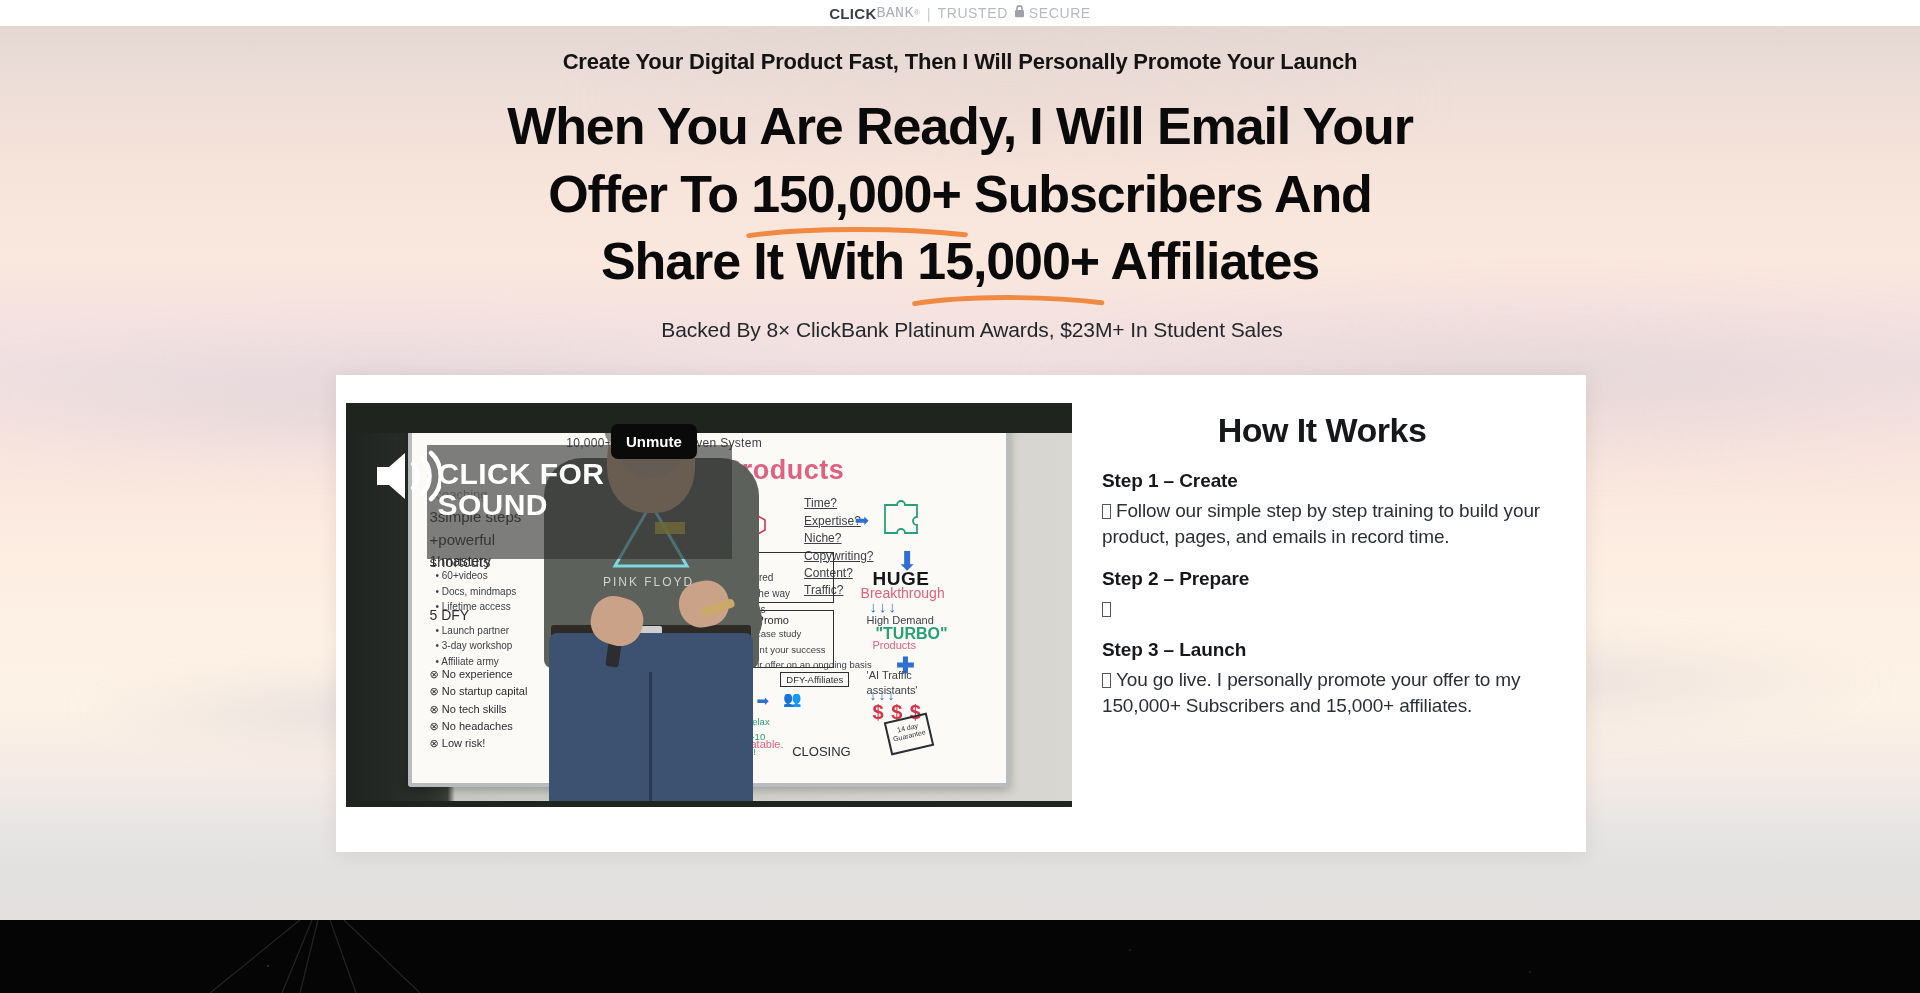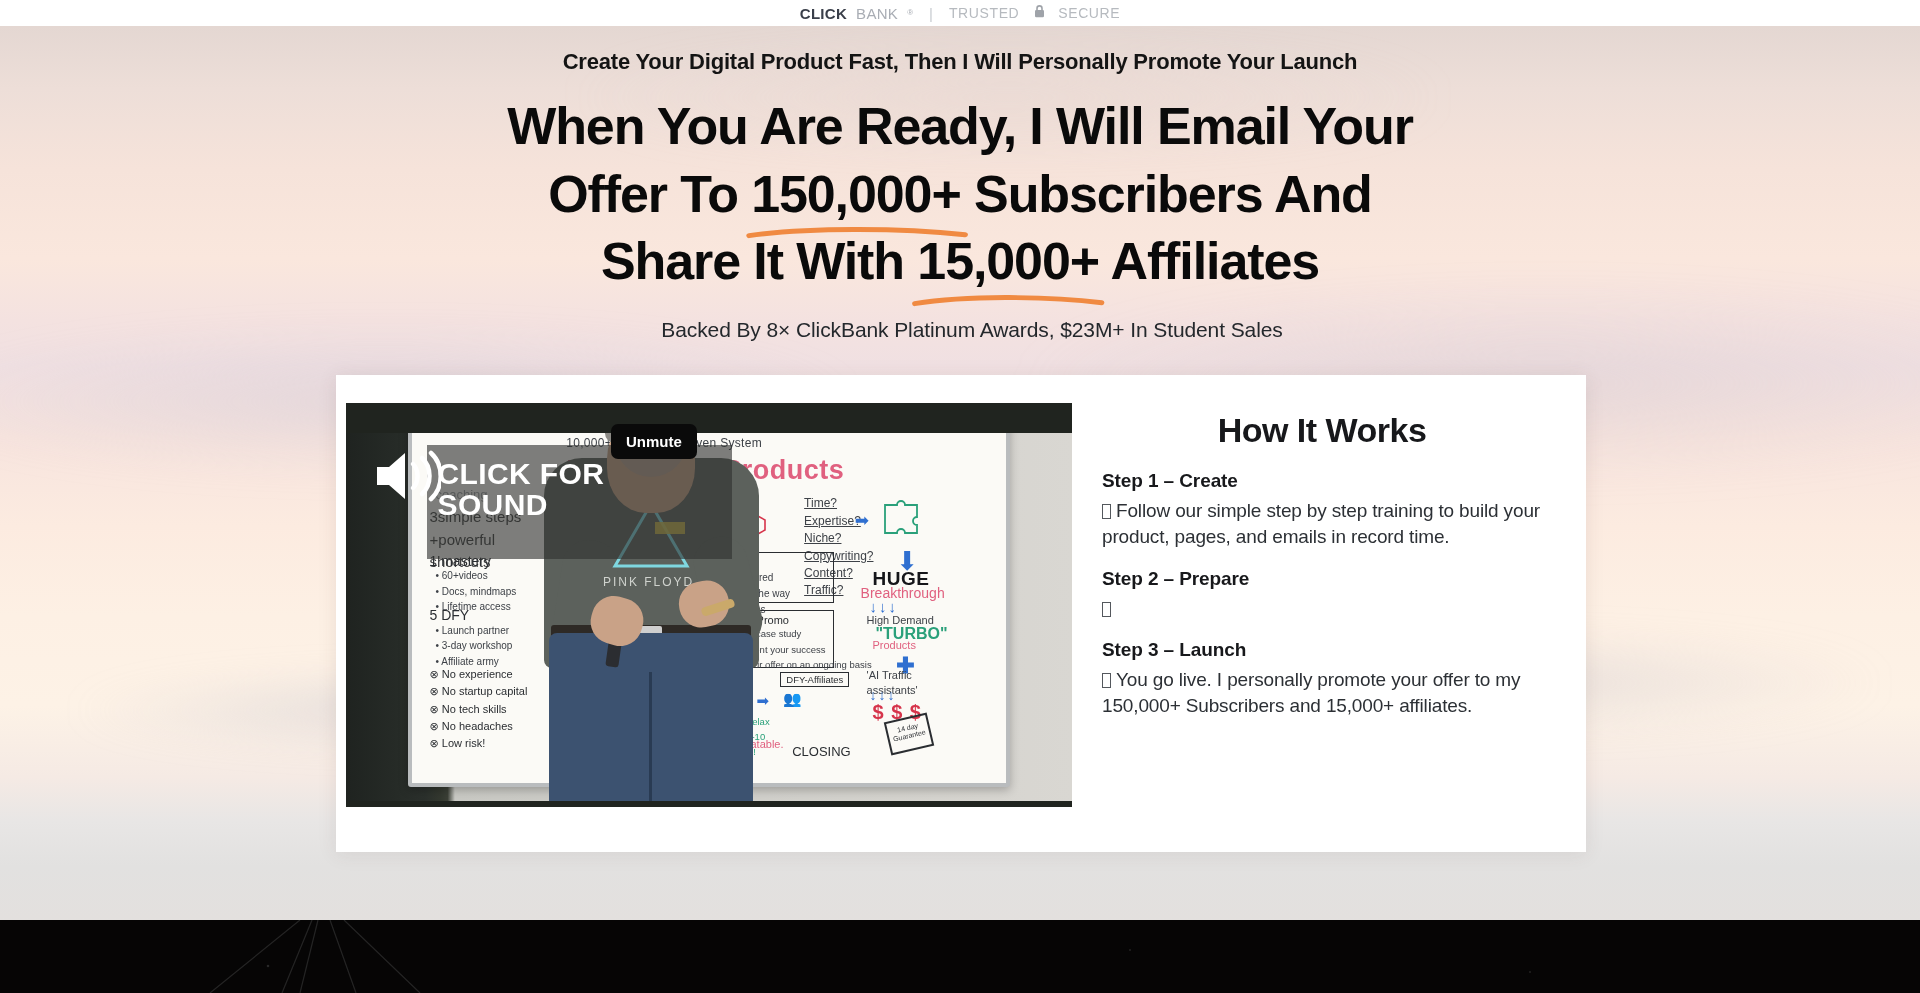--- a/index.html
+++ b/index.html
@@ -9,27 +9,27 @@
     background:#e6e2e0;
   }
 
   
   .trust-bar {
     position:absolute; top:0; left:0; width:1920px; height:26px;
     background:#ffffff;
     display:flex; align-items:center; justify-content:center;
     z-index:20;
   }
-  .cb-badge { display:flex; align-items:center; gap:9px; line-height:1; }
+  .cb-badge { display:flex; align-items:center; gap:0px; line-height:1; }
   .cb-click {
     font-family:"Liberation Sans", sans-serif;
     font-weight:bold; font-size:15px; letter-spacing:.3px; color:#3a3f4a;
   }
   .cb-bank {
-    font-family:Liberation Sans, sans-serif;
+    font-family:Liberation Mono, monospace;
     font-weight:normal; font-size:15px; letter-spacing:.3px; color:#a9adb4;
   }
   .cb-reg { font-size:8px; color:#a9adb4; vertical-align:super; }
   .cb-pipe { color:#c9ccd1; font-size:15px; margin:0 7px; }
   .cb-trusted {
     font-size:14px; color:#b6babf; letter-spacing:.6px;
     font-family:"Liberation Sans", sans-serif;
   }
   .cb-lock { display:inline-block; margin:0 4px 0 6px; vertical-align:-1px; }
   .cb-secure {

